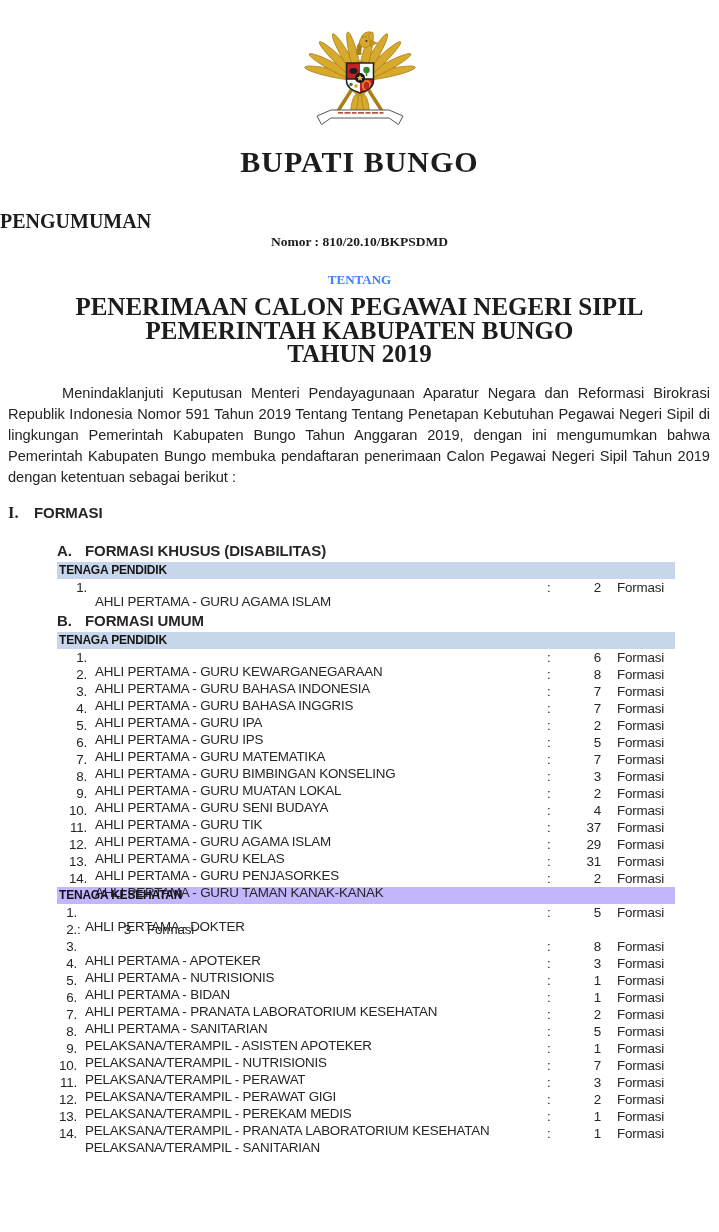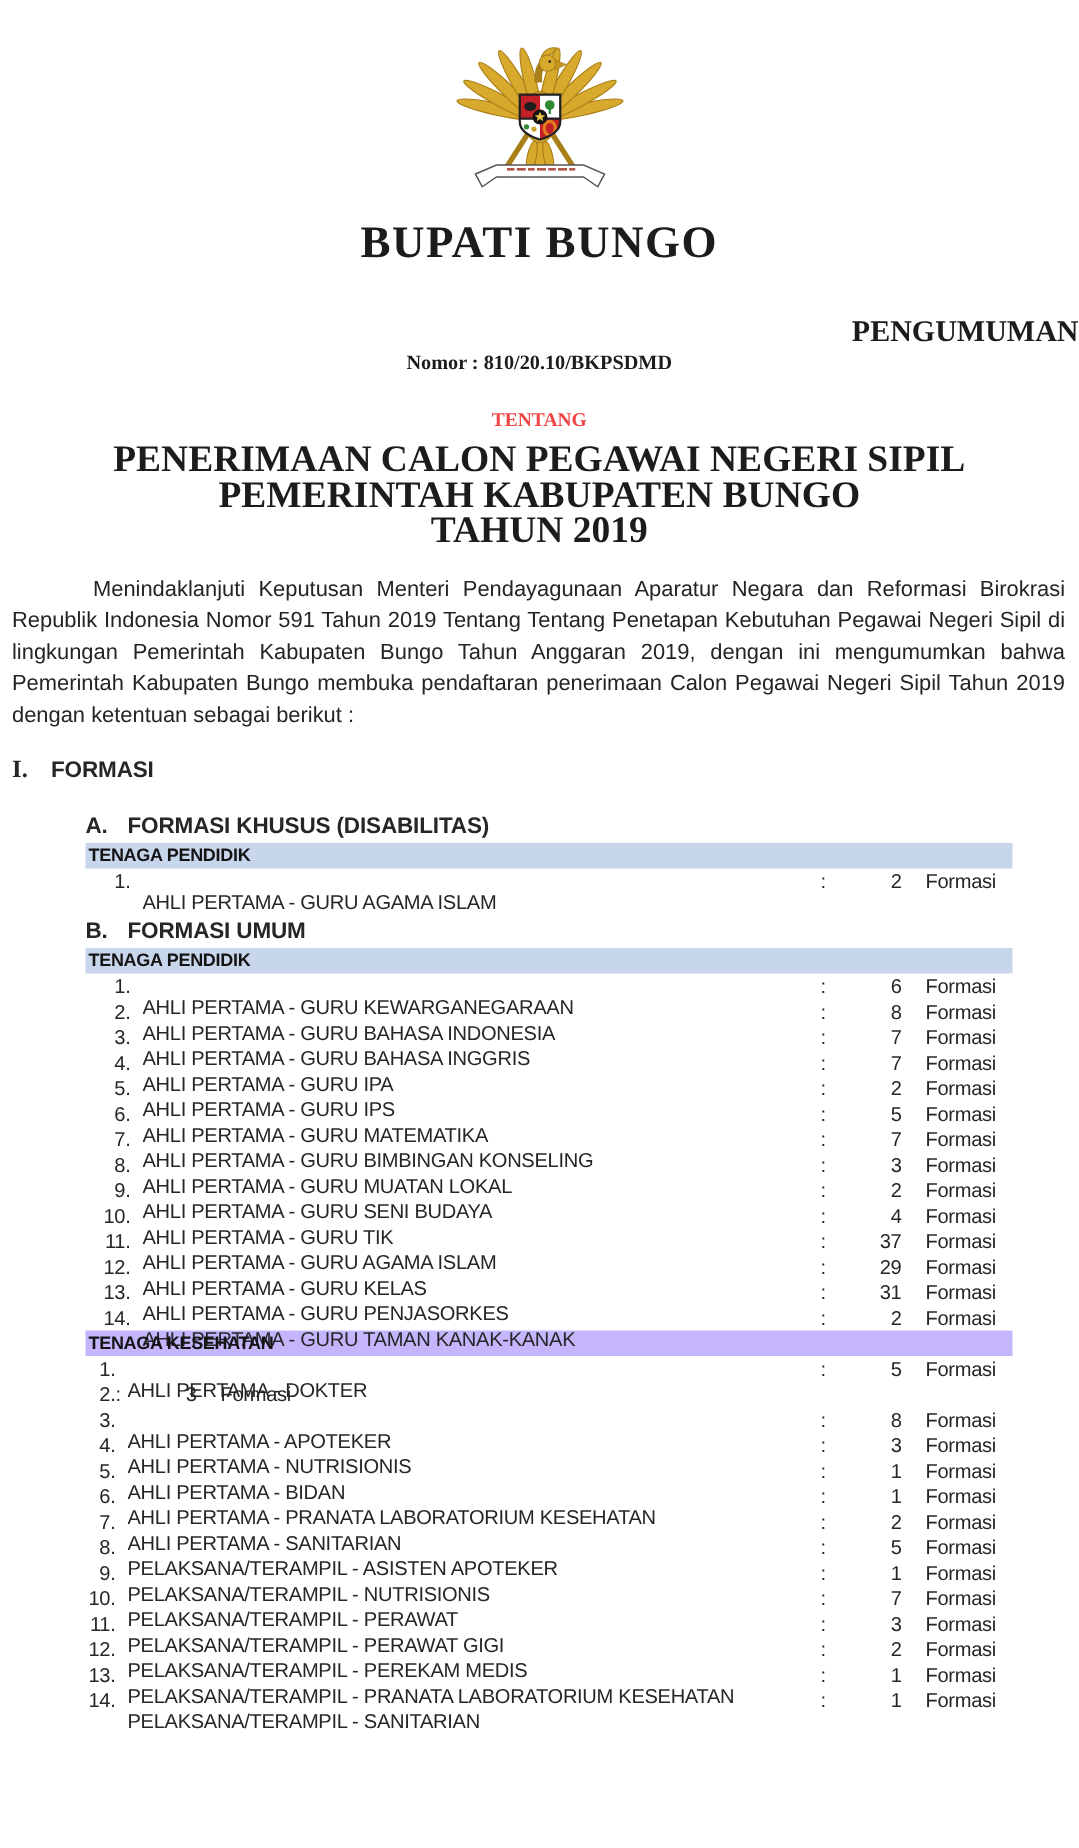--- a/index.html
+++ b/index.html
@@ -7,29 +7,29 @@
     position:relative;width:719px;height:1184px;background:#fff;overflow:hidden;
     font-family:"Liberation Sans",sans-serif;color:#262626;
   }
   .emblem{padding-top:22px;text-align:center;height:114px;}
   .h-title{
     font-family:"Liberation Serif",serif;font-weight:bold;font-size:30px;
     letter-spacing:1px;text-align:center;margin-top:8px;line-height:36px;color:#1c1c1c;
   }
   .h-ann{
     font-family:"Liberation Serif",serif;font-weight:bold;font-size:20px;
-    text-align:right;margin-top:30px;line-height:23px;color:#1c1c1c;
+    text-align:left;margin-top:30px;line-height:23px;color:#1c1c1c;
   }
   .h-num{
     font-family:"Liberation Serif",serif;font-weight:bold;font-size:13.5px;
     text-align:center;line-height:17px;color:#1c1c1c;
   }
   .h-tentang{
     font-family:"Liberation Serif",serif;font-weight:bold;font-size:13px;
-    text-align:center;margin-top:22px;line-height:16px;color:#ef4444;
+    text-align:center;margin-top:22px;line-height:16px;color:#3b82f6;
   }
   .h-subject{
     font-family:"Liberation Serif",serif;font-weight:bold;font-size:25px;
     text-align:center;margin-top:7px;line-height:23.5px;color:#1c1c1c;
   }
   .intro{
     margin:17px 9px 0 8px;font-size:14.6px;line-height:21px;text-align:justify;
     text-indent:54px;color:#242424;
   }
   .sec-head{display:flex;margin:15px 0 0 8px;align-items:baseline;}

